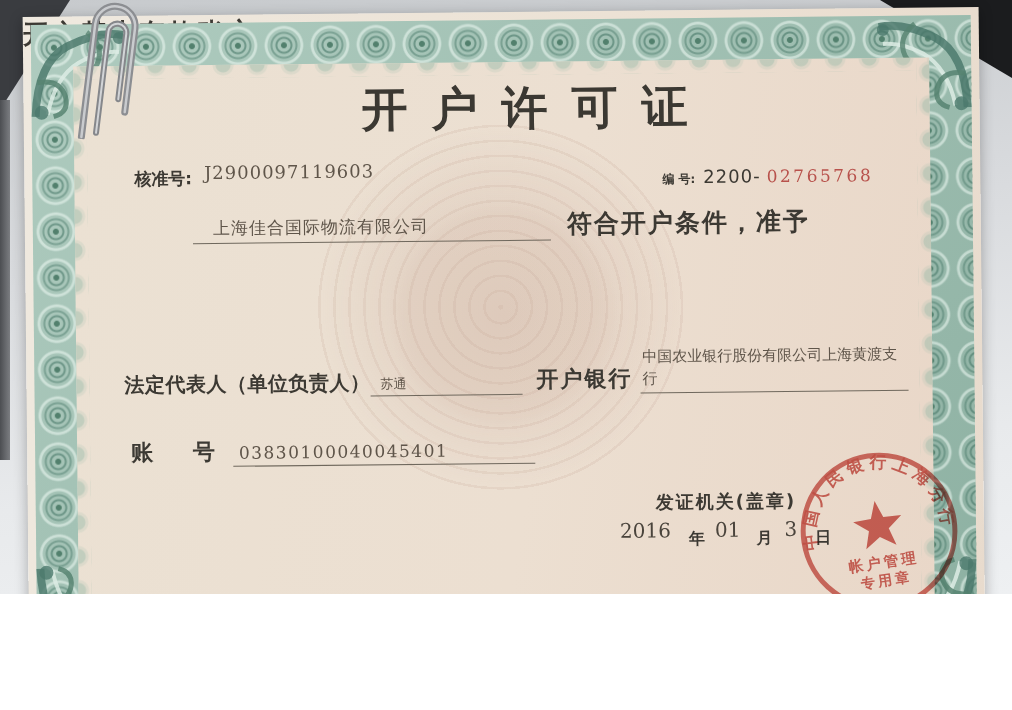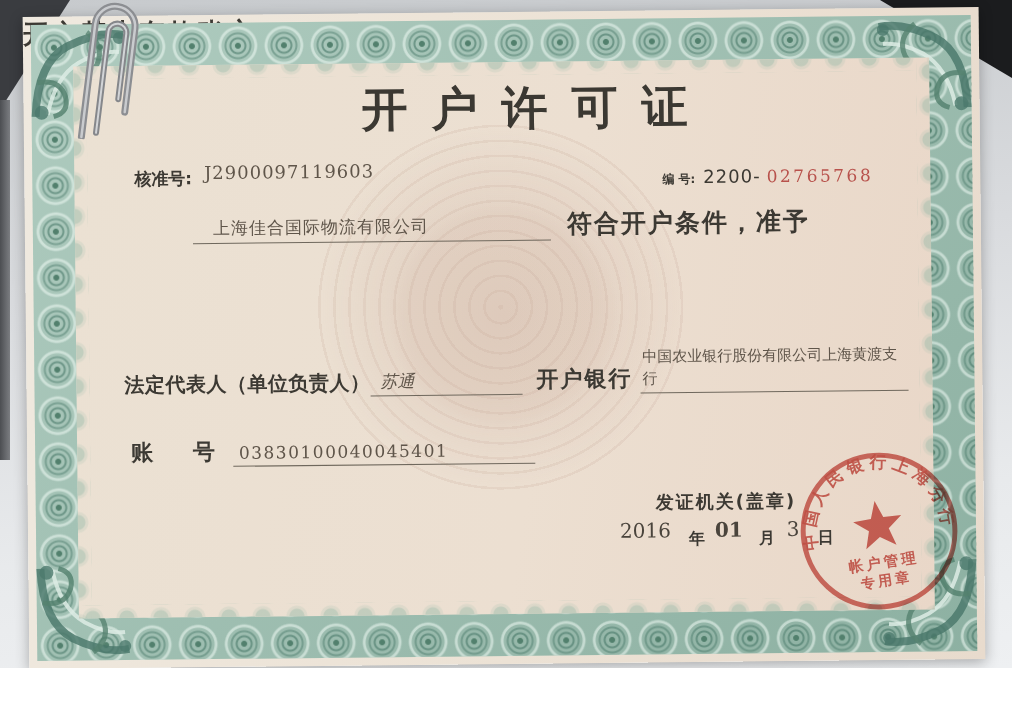--- a/index.html
+++ b/index.html
@@ -1,20 +1,20 @@
 <!DOCTYPE html>
 <html><head>
 <meta charset="utf-8">
 <style>
   * { margin:0; padding:0; box-sizing:border-box; }
   html,body { width:1012px; height:710px; overflow:hidden; }
   body { font-family:"DejaVu Sans","Liberation Sans",sans-serif; }
 
   .photo {
-    position:relative; width:1012px; height:668px;
+    position:relative; width:1012px; height:594px;
     background:linear-gradient(175deg,#c7cacd 0%,#d9dbde 40%,#e8eaec 75%,#eef0f2 100%);
     overflow:hidden;
   }
   
   .bg-tr { position:absolute; right:0; top:0; width:150px; height:78px;
     background:#1b1c1e; clip-path:polygon(12% 0,100% 0,100% 100%); }
   .bg-tl { position:absolute; left:0; top:0; width:70px; height:110px;
     background:#3a3c40; clip-path:polygon(0 0,100% 0,0 100%); }
   .bg-left { position:absolute; left:0; top:100px; width:10px; height:360px;
     background:linear-gradient(90deg,#4c4e52,#7b7d81); }
@@ -98,37 +98,37 @@
   .bodyline1 .big { font-size:25px; font-weight:bold; color:#3c3933; letter-spacing:2px; }
   .bodyline1 .uline { width:358px; margin:0 6px; padding:0 0 3px 20px; }
   .bodyline1 .typed { font-size:17px; letter-spacing:1px; }
   .bodyline1 .suf { margin-left:10px; }
 
   .bodyline2 { left:86px; top:272px; font-size:26px; font-weight:bold; color:#3c3933; letter-spacing:3px; }
 
   .reprow { left:98px; top:336px; }
   .reprow .lbl1 { font-size:20px; letter-spacing:.5px; }
   .reprow .uline.name { width:152px; padding:0 0 2px 10px; }
-  .reprow .typed { font-size:17px;font-style:italic; }
+  .reprow .typed { font-size:13px; }
   .reprow .lbl2 { font-size:22px; margin-left:14px; letter-spacing:2px; }
   .reprow .uline.bank { width:268px; margin-left:8px; padding:0 0 2px 2px; }
   .bankname { font-size:15px; line-height:1.45; color:#5f554a; font-family:"DejaVu Serif","Liberation Serif",serif; }
 
   .accrow { left:104px; top:422px; }
   .accrow .lbl { font-size:22px; letter-spacing:16px; }
   .accrow .uline { width:302px; padding:0 0 3px 6px; margin-left:2px; }
   .accrow .typed { font-size:17px; letter-spacing:1.5px; }
 
   .issuer { position:absolute; left:590px; top:480px; width:310px; }
   .issuer .lbl { font-size:18px; letter-spacing:2px; padding-left:38px; }
   .dateline { display:flex; margin-top:4px; align-items:flex-start; }
   .dateline .num { font-size:20px; color:#4a443c; font-family:"DejaVu Serif","Liberation Serif",serif; }
   .dateline .ch { font-size:16px; font-weight:bold; color:#3c3933; transform:translateY(11px); }
   .dateline .g1 { margin-left:2px; } .dateline .g2 { margin-left:18px; }
-  .dateline .g3 { margin-left:10px;font-weight:bold; } .dateline .g4 { margin-left:16px; }
+  .dateline .g3 { margin-left:10px; } .dateline .g4 { margin-left:16px; }
   .dateline .g5 { margin-left:12px; } .dateline .g6 { margin-left:18px; }
 
   .stamp { position:absolute; left:760px; top:432px; width:182px; height:182px;
     transform:rotate(-8deg); opacity:.88; mix-blend-mode:multiply; }
 
   
   .paperclip { position:absolute; left:72px; top:-6px; width:76px; height:148px; transform:rotate(7deg); }
 </style>
 </head>
 <body>

